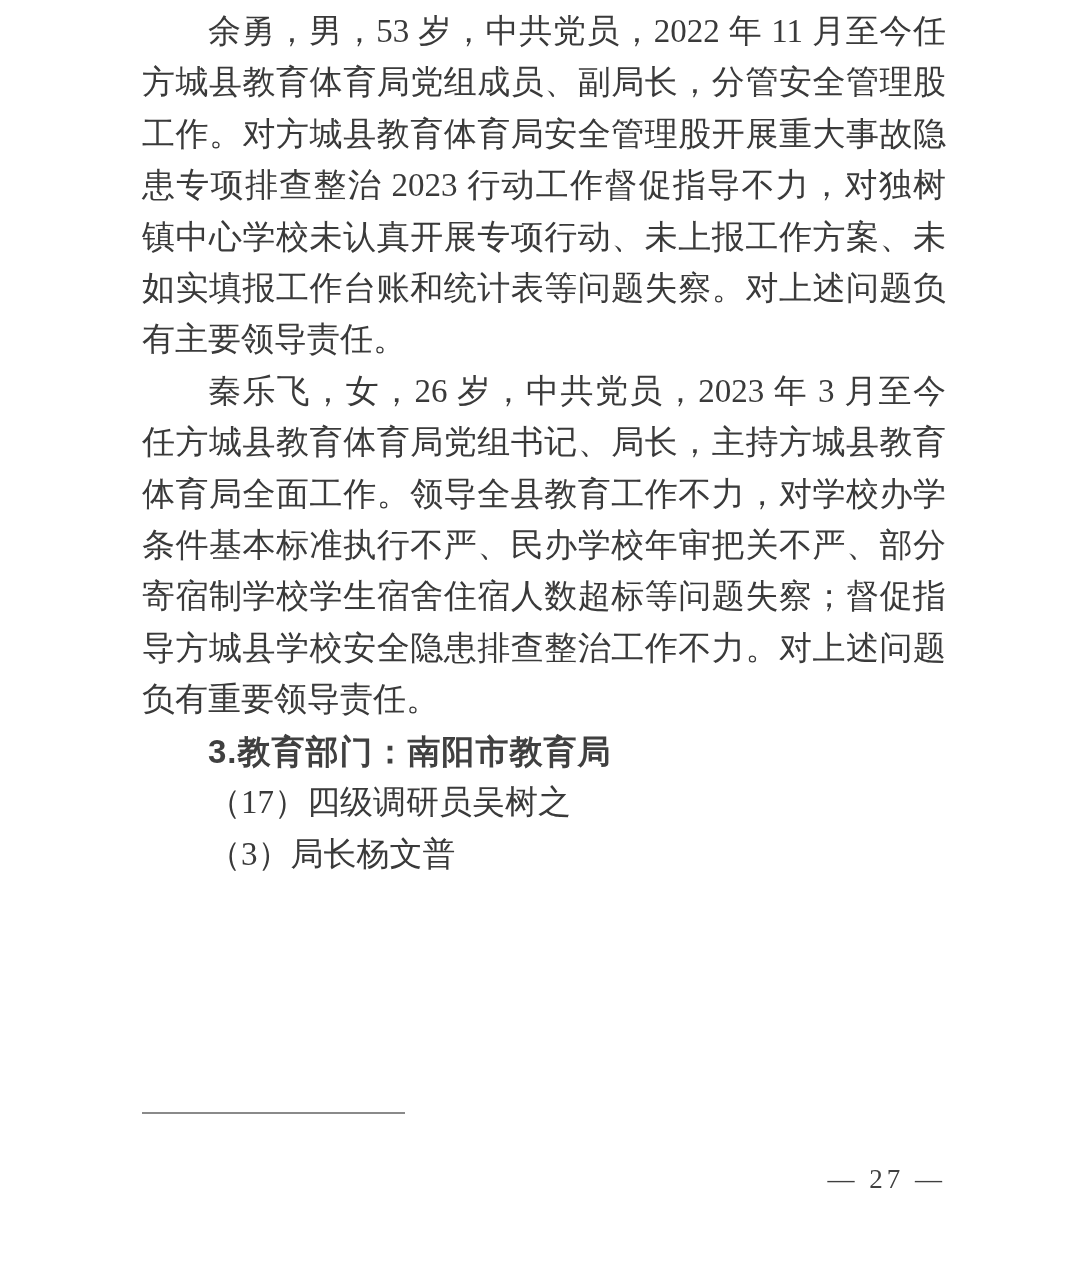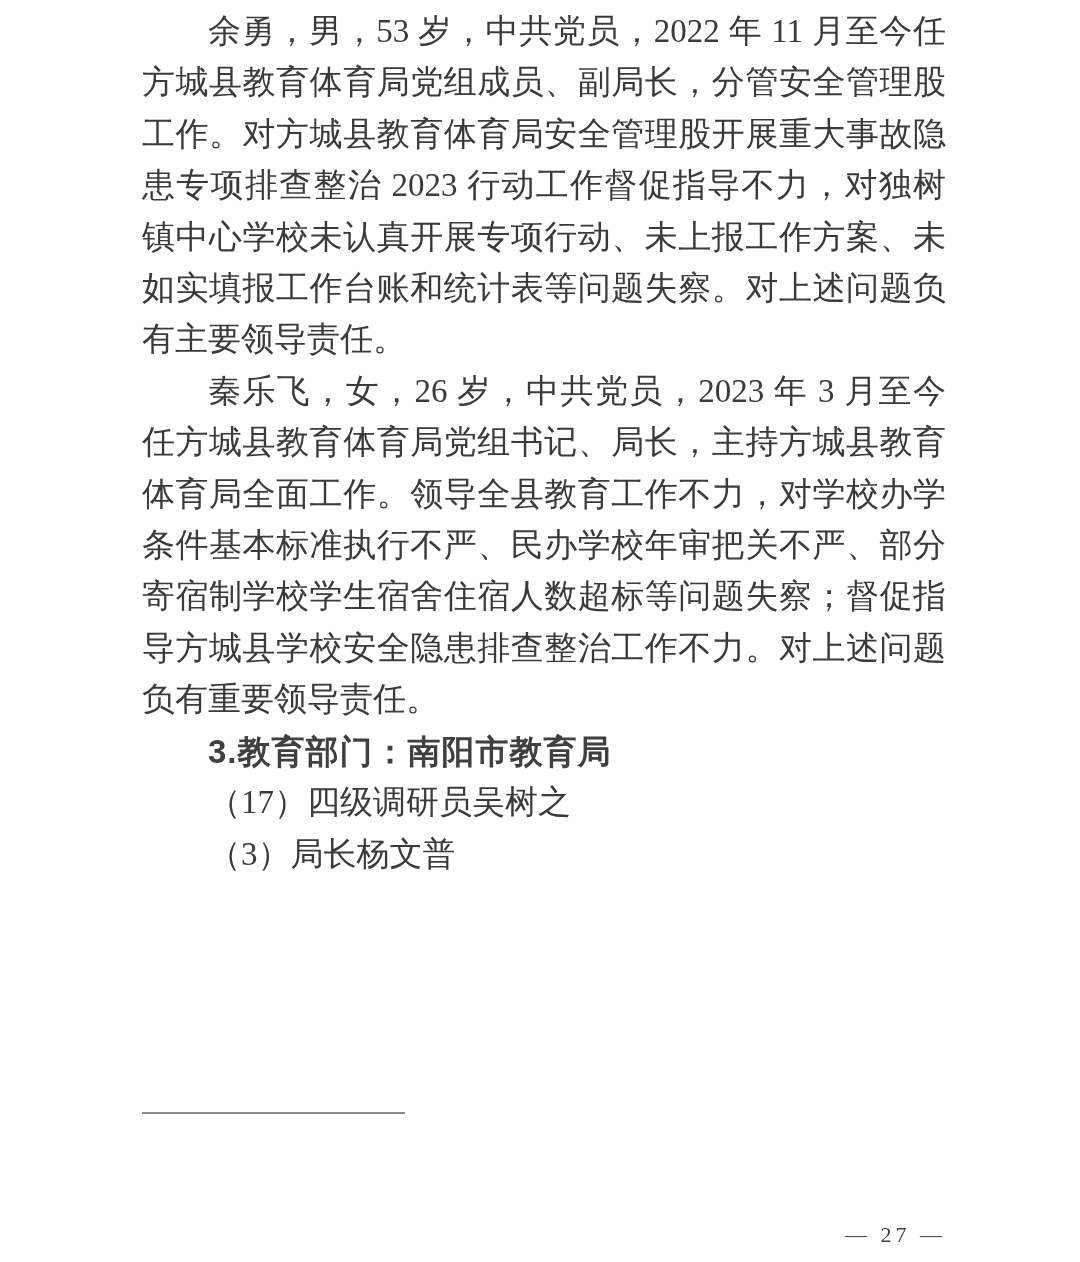--- a/index.html
+++ b/index.html
@@ -69,25 +69,25 @@
     font-size: 21px;
     line-height: 31px;
     color: #4a4a4a;
     text-align: left;
   }
 
   .footnote .fn-marker { margin-right: 10px; }
 
   .page-number {
     position: absolute;
-    top: 1222px;
+    top: 1164px;
     right: 134px;
     width: 200px;
     text-align: right;
-    font-size: 22px;
+    font-size: 27px;
     color: #3f3f3f;
     letter-spacing: 4px;
   }
 </style>
 </head>
 <body>
 
 <div class="page">
 
   <main class="body-text">

